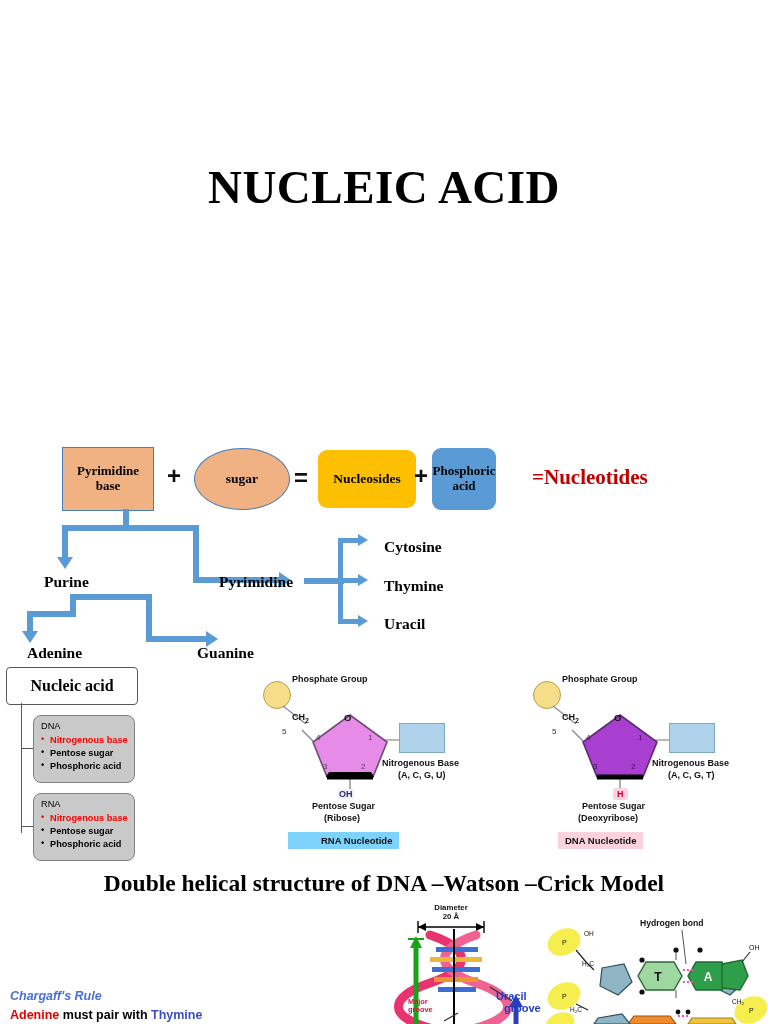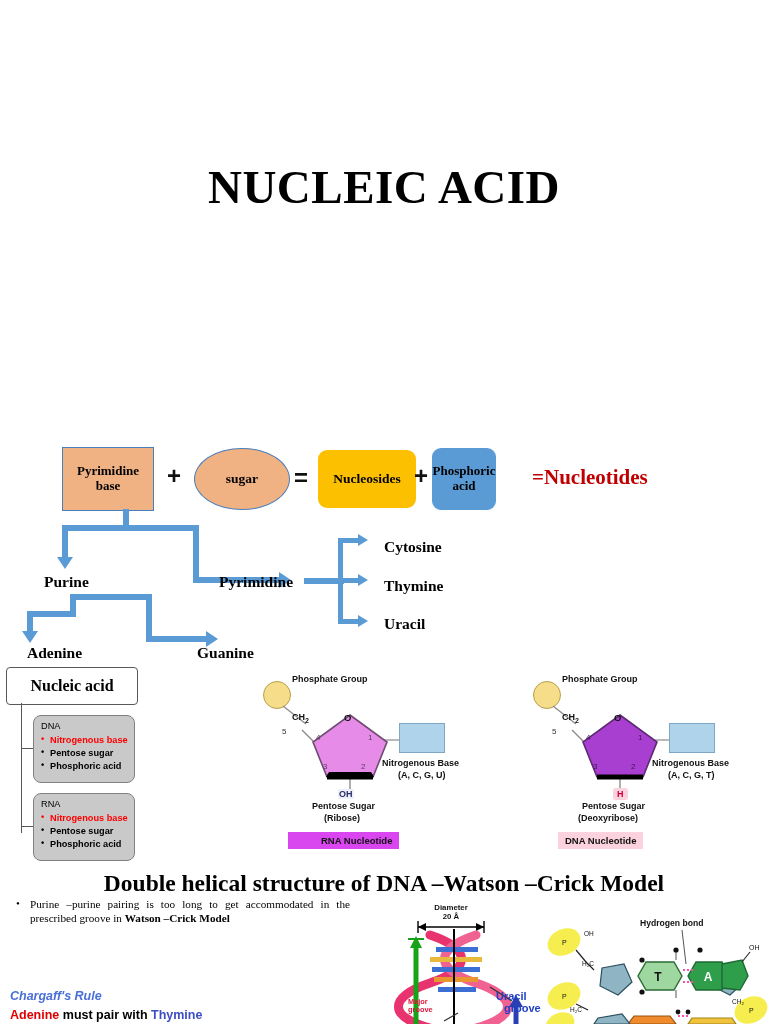--- a/index.html
+++ b/index.html
@@ -308,21 +308,21 @@
   <div class="small-num" style="left:58px; top:65px; color:#5a3a5e;">4</div>
   <div class="small-num" style="left:110px; top:65px; color:#5a3a5e;">1</div>
   <div class="small-num" style="left:65px; top:94px; color:#5a3a5e;">3</div>
   <div class="small-num" style="left:103px; top:94px; color:#5a3a5e;">2</div>
   <div class="lbl" style="left:80px; top:121px; color:#2b2b6b; background:#eef0fb; padding:0 1px;">OH</div>
   <div class="base-rect" style="left:141px; top:55px; background:#aed3ea;"></div>
   <div class="lbl" style="left:124px; top:90px;">Nitrogenous Base</div>
   <div class="lbl" style="left:140px; top:102px;">(A, C, G, U)</div>
   <div class="lbl" style="left:54px; top:133px;">Pentose Sugar</div>
   <div class="lbl" style="left:66px; top:145px;">(Ribose)</div>
-  <div class="tagbox" style="left:30px; top:164px; background:#d946ef; color:#111;padding-left:33px;">RNA Nucleotide</div>
+  <div class="tagbox" style="left:30px; top:164px; background:#7dd3fc; color:#111;padding-left:33px;">RNA Nucleotide</div>
 </div>
 
 <div class="nuc-fig" style="left:528px; top:668px; width:240px; height:190px;">
   <div class="lbl" style="left:34px; top:6px;">Phosphate Group</div>
   <div class="phos-circle" style="left:5px; top:13px;"></div>
   <svg style="position:absolute; left:0; top:0;" width="240" height="190">
     <line x1="25" y1="38" x2="48" y2="56" stroke="#8d8d8d" stroke-width="1.4"></line>
     <line x1="44" y1="62" x2="60" y2="78" stroke="#8d8d8d" stroke-width="1.4"></line>
     <line x1="113" y1="72" x2="141" y2="72" stroke="#9b9b9b" stroke-width="1.4"></line>
     <line x1="92" y1="108" x2="92" y2="124" stroke="#8d8d8d" stroke-width="1.4"></line>
@@ -343,21 +343,20 @@
   <div class="lbl" style="left:124px; top:90px;">Nitrogenous Base</div>
   <div class="lbl" style="left:140px; top:102px;">(A, C, G, T)</div>
   <div class="lbl" style="left:54px; top:133px;">Pentose Sugar</div>
   <div class="lbl" style="left:50px; top:145px;">(Deoxyribose)</div>
   <div class="tagbox" style="left:30px; top:164px; background:#fbd2dd; color:#111;">DNA Nucleotide</div>
 </div>
 
 <div class="abs" id="section-heading">Double helical structure of DNA –Watson –Crick Model</div>
 
 <div class="abs" id="bullets">
-  <div class="bullet"><span>Purine –purine pairing is too long to get accommodated in the prescribed groove in </span><b>Watson –Crick Model</b></div>
 </div>
 
 <div class="abs" id="chargaff-title">Chargaff's Rule</div>
 <div class="abs" id="chargaff-rule"><span class="a">Adenine</span><span> must pair with </span><span class="t">Thymine</span></div>
 
 <div class="abs" id="helix-figure">
   <div class="dim-label" style="left:44px; top:0px; width:70px;">
     <span>Diameter</span><br>
     <span>20 Å</span>
   </div>

